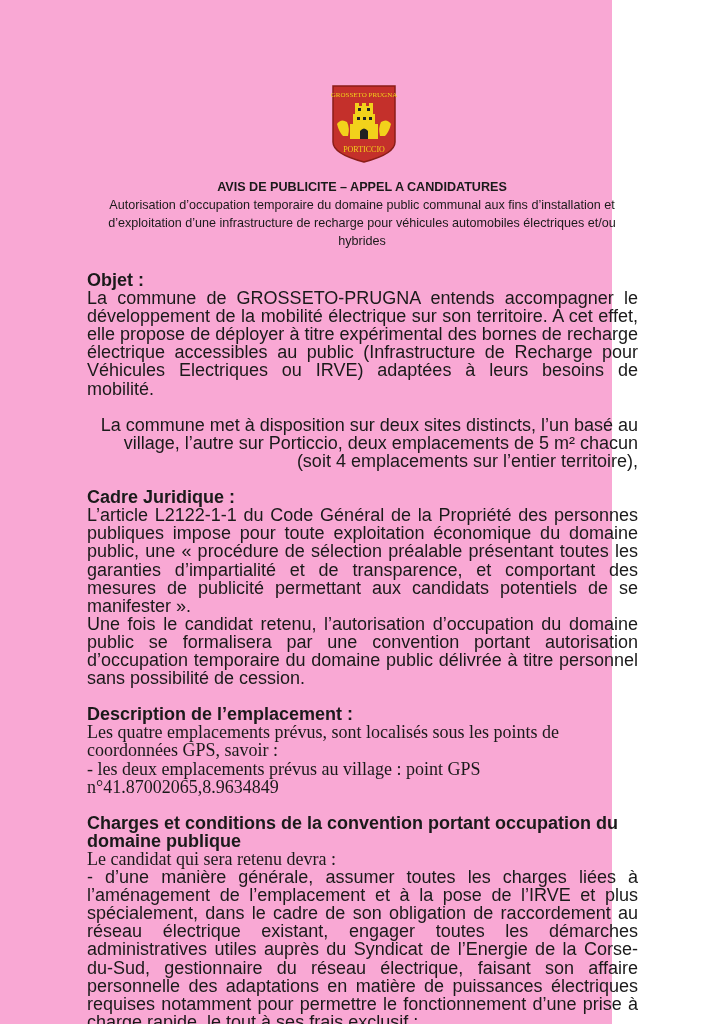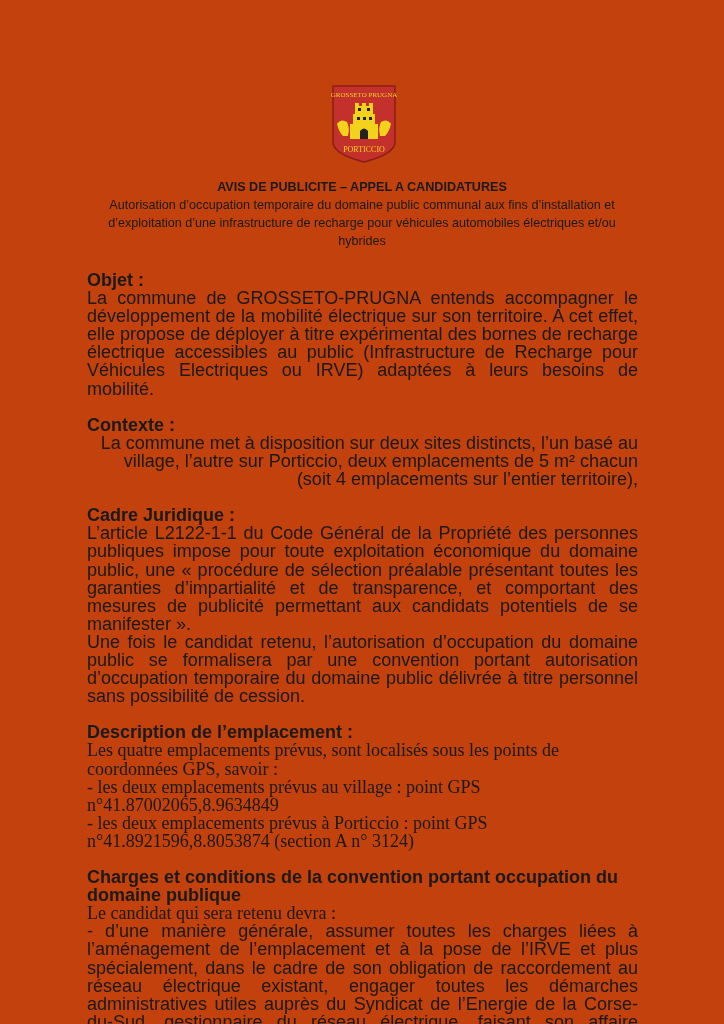--- a/index.html
+++ b/index.html
@@ -1,18 +1,18 @@
 <!DOCTYPE html>
 <html><head>
 <meta charset="utf-8">
 <style>
   html, body { margin: 0; padding: 0; background: #ffffff; }
   body { width: 724px; height: 1024px; position: relative; overflow: hidden;
          font-family: "Liberation Sans", sans-serif; color: #1a1a1a; }
-  .page { position: absolute; left: 0; top: 0; width: 724px; height: 1024px; background: #c2410c; }
+  .page { position: absolute; left: 0; top: 0; width: 612px; height: 1024px; background: #f9a8d4; }
   .logo { position: absolute; left: 331px; top: 84px; width: 66px; height: 80px; }
   .title-block { position: absolute; left: 86px; top: 178px; width: 552px; text-align: center;
                  font-size: 12.6px; line-height: 18px; }
   .title { font-weight: bold; text-align: center; }
   .content { position: absolute; left: 87px; top: 271px; width: 551px;
              font-size: 18px; line-height: 18.1px; }
   .section { margin: 0 0 18.1px 0; }
   .heading { font-weight: bold; }
   p { margin: 0; text-align: justify; }
   .line { margin: 0; font-family: Liberation Serif, serif; }
@@ -52,35 +52,33 @@
   </div>
 
   <div class="content">
 
     <div class="section">
       <div class="heading">Objet :</div>
       <p>La commune de GROSSETO-PRUGNA entends accompagner le développement de la mobilité électrique sur son territoire. A cet effet, elle propose de déployer à titre expérimental des bornes de recharge électrique accessibles au public (Infrastructure de Recharge pour Véhicules Electriques ou IRVE) adaptées à leurs besoins de mobilité.</p>
     </div>
 
     <div class="section">
-      <div class="heading">Contexte :</div>
       <p style="text-align:right">La commune met à disposition sur deux sites distincts, l’un basé au village, l’autre sur Porticcio, deux emplacements de 5 m² chacun (soit 4 emplacements sur l’entier territoire),</p>
     </div>
 
     <div class="section">
       <div class="heading">Cadre Juridique :</div>
       <p>L’article L2122-1-1 du Code Général de la Propriété des personnes publiques impose pour toute exploitation économique du domaine public, une « procédure de sélection préalable présentant toutes les garanties d’impartialité et de transparence, et comportant des mesures de publicité permettant aux candidats potentiels de se manifester ».</p>
       <p>Une fois le candidat retenu, l’autorisation d’occupation du domaine public se formalisera par une convention portant autorisation d’occupation temporaire du domaine public délivrée à titre personnel sans possibilité de cession.</p>
     </div>
 
     <div class="section">
       <div class="heading">Description de l’emplacement :</div>
       <div class="line">Les quatre emplacements prévus, sont localisés sous les points de coordonnées GPS, savoir :</div>
       <div class="line">- les deux emplacements prévus au village : point GPS n°41.87002065,8.9634849</div>
-      <div class="line">- les deux emplacements prévus à Porticcio : point GPS n°41.8921596,8.8053874 (section A n° 3124)</div>
     </div>
 
     <div class="section">
       <div class="heading">Charges et conditions de la convention portant occupation du domaine publique</div>
       <div class="line">Le candidat qui sera retenu devra :</div>
       <p>- d’une manière générale, assumer toutes les charges liées à l’aménagement de l’emplacement et à la pose de l’IRVE et plus spécialement, dans le cadre de son obligation de raccordement au réseau électrique existant, engager toutes les démarches administratives utiles auprès du Syndicat de l’Energie de la Corse-du-Sud, gestionnaire du réseau électrique, faisant son affaire personnelle des adaptations en matière de puissances électriques requises notamment pour permettre le fonctionnement d’une prise à charge rapide, le tout à ses frais exclusif ;</p>
       <p style="text-align:center">- maintenir l’IRVE installé, en bon état de fonctionnement ;</p>
     </div>
 
   </div>

